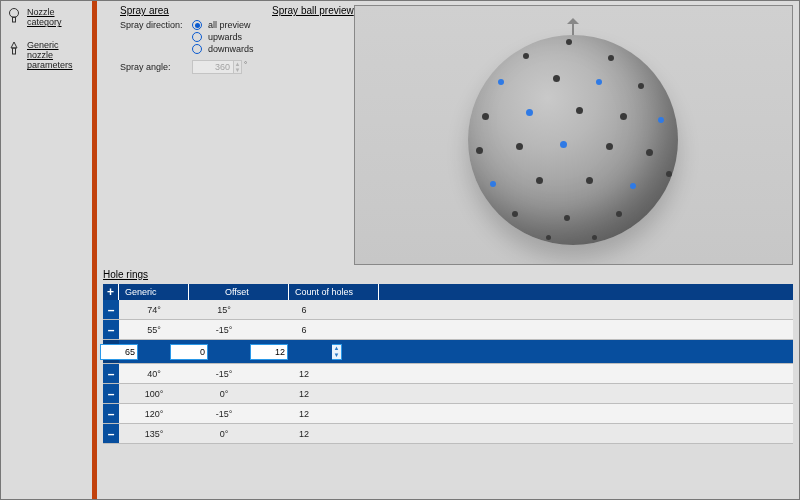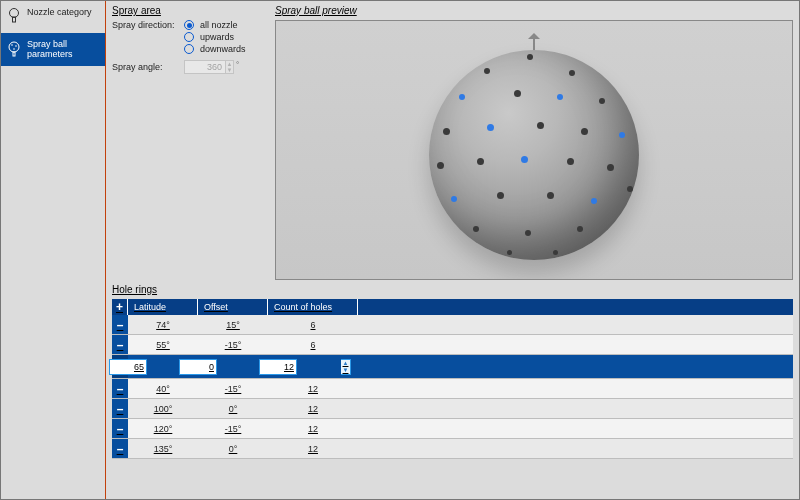--- a/index.html
+++ b/index.html
@@ -3,56 +3,56 @@
 <meta charset="utf-8">
 <style>
   * { box-sizing: border-box; margin: 0; padding: 0; font-family: "Segoe UI", Arial, sans-serif; }
   html, body { width: 800px; height: 500px; overflow: hidden; background: #dcdcdc; }
   .window { width: 800px; height: 500px; display: flex; flex-direction: column; border: 1px solid #777; }
   .titlebar { background: #003a7a; color: #fff; height: 16px; display: flex; align-items: center; font-size: 9px; padding: 0 4px; }
   .titlebar .icon { width: 10px; height: 10px; margin-right: 4px; display:inline-block; }
   .titlebar .spacer { flex: 1; }
   .titlebar .winbtn { width: 12px; text-align: center; font-size: 9px; opacity: .85; }
   .body { flex: 1; display: flex; min-height: 0; }
-  .sidebar { width: 105px; background: #dcdcdc; border-right: 1px solid #c2410c; }
+  .sidebar { width: 96px; background: #dcdcdc; border-right: 5px solid #c2410c; text-decoration: underline; }
   .side-item { display: flex; align-items: flex-start; gap: 6px; padding: 6px 6px; font-size: 9px; color: #222; cursor: pointer; }
   .side-item.active { background: #074e9e; color: #fff; }
   .side-icon { width: 14px; height: 20px; display:flex; align-items:center; justify-content:center; }
   .side-label { line-height: 1.15; }
   .main { flex: 1; display: flex; flex-direction: column; min-width: 0; background: #dcdcdc; }
-  .top-row { display: flex; gap: 11px; padding: 4px 6px 2px 6px; }
+  .top-row { display: flex; gap: 0; padding: 4px 6px 2px 6px; margin-left: 17px; }
   .section-title { font-size: 10px; text-decoration: underline; margin-bottom: 4px; color: #000; }
   .spray-area { width: 152px; font-size: 9px; color: #222; }
   .sa-row { display: flex; align-items: center; gap: 6px; margin-bottom: 2px; }
   .sa-label { width: 66px; }
   .radio { width: 10px; height: 10px; border: 1.5px solid #0a5ad0; border-radius: 50%; display:inline-flex; align-items:center; justify-content:center; }
   .radio.checked::after { content:""; width:5px; height:5px; background:#0a5ad0; border-radius:50%; }
   .angle-input { display:flex; }
   .num-input { width: 42px; height: 14px; border: 1px solid #9a9a9a; background:#fff; font-size:9px; text-align:right; padding-right:3px; color:#333; }
   .spinner { width: 8px; height: 14px; border:1px solid #9a9a9a; border-left:none; background:#eee; font-size:6px; display:flex; flex-direction:column; }
   .spinner span{ flex:1; display:flex; align-items:center; justify-content:center; color:#666; line-height:1;}
-  .preview-col { flex: 1; display:flex; flex-direction:column;font-style:italic; }
+  .preview-col { flex: 1; display:flex; flex-direction:row; }
   .preview { flex:1; border:1px solid #888; background: linear-gradient(#d0d0d0,#c7c7c7); position:relative; min-height: 260px; overflow:hidden;}
   .sphere { position:absolute; left:50%; top:50%; width:210px; height:210px; margin-left:-105px; margin-top:-100px; border-radius:50%;
     background: radial-gradient(circle at 38% 30%, #c9c9c9 0%, #b8b8b8 25%, #9a9a9a 55%, #7a7a7a 80%, #646464 100%);
     box-shadow: 0 14px 22px rgba(0,0,0,.18), inset -16px -20px 40px rgba(0,0,0,.25);
   }
   .dot{ position:absolute; border-radius:50%; }
   .dk{ background:#3a3a3a; }
   .bl{ background:#2f7ae5; }
   .arrow-up{ position:absolute; left:50%; top:14px; width:2px; height:34px; background:#888; transform:translateX(-1px);}
   .arrow-up::before{content:"";position:absolute;left:-5px;top:-8px;border:6px solid transparent;border-bottom-color:#888;}
   .arrow-side{ position:absolute; left:48%; top:58px; width:56px; height:2px; background:#888; transform: rotate(-14deg); transform-origin:left center;}
   .arrow-side::before{content:"";position:absolute;right:-8px;top:-5px;border:6px solid transparent;border-left-color:#888;}
-  .hole-section { padding: 2px 6px 0 6px; display:flex; flex-direction:column; min-height:0;text-decoration:underline; }
+  .hole-section { padding: 2px 6px 0 6px; display:flex; flex-direction:column; min-height:0; }
   .grid { border:0; font-size:9px; }
   .ghead { display:flex; background:#063e86; color:#fff; height:16px; align-items:stretch; }
   .ghead .addcell{ width:16px; display:flex; align-items:center; justify-content:center; border-right:1px solid #fff; font-size:12px; font-weight:bold;}
   .ghead .hcell{ padding:0 6px; display:flex; align-items:center; border-right:1px solid #fff;}
-  .hcell.lat{ width:70px;} .hcell.off{ width:70px;} .hcell.cnt{ width:90px;}
+  .hcell.lat{ width:70px;} .hcell.off{ width:70px;margin-left:30px;} .hcell.cnt{ width:90px;}
   .grow { display:flex; height:20px; align-items:center; background:#e9e9e9; border-bottom:1px solid #bdbdbd;}
   .grow:nth-child(even){ background:#f3f3f3; }
   .grow .minus{ width:16px; height:100%; background:#074e9e; color:#fff; display:flex;align-items:center;justify-content:center; font-weight:bold; font-size:12px;}
   .gcell{ text-align:center; color:#222; }
   .gcell.lat{ width:70px;} .gcell.off{ width:70px;} .gcell.cnt{ width:90px;}
   .grow.sel{ background:#074e9e !important; height:24px; }
   .grow.sel .minus{ background:#053d80; }
   .edit{ display:flex; align-items:center; margin-right:16px;gap:44px; }
   .edit input{ width:38px; height:16px; border:1px solid #2a98e8; background:#fff; font-size:9px; text-align:right; padding-right:2px;}
   .edit .sp{ width:10px; height:16px; border:1px solid #2a98e8; border-left:none; background:#eaf4fd; display:flex; flex-direction:column;}
@@ -67,42 +67,39 @@
     <div class="sidebar">
       <div class="side-item">
         <span class="side-icon">
           <svg width="14" height="20" viewBox="0 0 14 20">
               <ellipse cx="7" cy="6" rx="4.5" ry="4.5" fill="none" stroke="#333" stroke-width="1"></ellipse>
               <rect x="5.5" y="10" width="3" height="5" fill="none" stroke="#333" stroke-width="1"></rect>
             </svg>
         </span>
         <span class="side-label">Nozzle category</span>
       </div>
-      <div class="side-item active">
+      <div class="side-item">
         <span class="side-icon">
           <svg width="14" height="20" viewBox="0 0 14 20">
-              <circle cx="7" cy="8" r="5" fill="none" stroke="#fff" stroke-width="1"></circle>
-              <circle cx="5" cy="6" r=".8" fill="#fff"></circle>
-              <circle cx="9" cy="7" r=".8" fill="#fff"></circle>
-              <circle cx="7" cy="10" r=".8" fill="#fff"></circle>
-              <rect x="6" y="13" width="2" height="4" fill="none" stroke="#fff" stroke-width="1"></rect>
+              <path d="M7 2 L10 8 L4 8 Z" fill="none" stroke="#333" stroke-width="1"></path>
+              <rect x="5.5" y="8" width="3" height="6" fill="none" stroke="#333" stroke-width="1"></rect>
             </svg>
         </span>
-        <span class="side-label">Spray ball parameters</span>
+        <span class="side-label">Generic nozzle parameters</span>
       </div>
     </div>
 
     <div class="main">
       <div class="top-row">
         <div class="spray-area">
           <div class="section-title">Spray area</div>
           <div class="sa-row">
             <span class="sa-label">Spray direction:</span>
             <span class="radio checked"></span>
-            <span>all nozzle</span>
+            <span>all preview</span>
           </div>
           <div class="sa-row">
             <span class="sa-label"></span>
             <span class="radio"></span>
             <span>upwards</span>
           </div>
           <div class="sa-row">
             <span class="sa-label"></span>
             <span class="radio"></span>
             <span>downwards</span>
@@ -156,21 +153,21 @@
             </div>
           </div>
         </div>
       </div>
 
       <div class="hole-section">
         <div class="section-title">Hole rings</div>
         <div class="grid">
           <div class="ghead">
             <div class="addcell">+</div>
-            <div class="hcell lat">Latitude</div>
+            <div class="hcell lat">Generic</div>
             <div class="hcell off">Offset</div>
             <div class="hcell cnt">Count of holes</div>
           </div>
           <div id="grid-body">
               <div class="grow">
                 <div class="minus">–</div>
                 <div class="gcell lat">74°</div>
                 <div class="gcell off">15°</div>
                 <div class="gcell cnt">6</div>
               </div>

